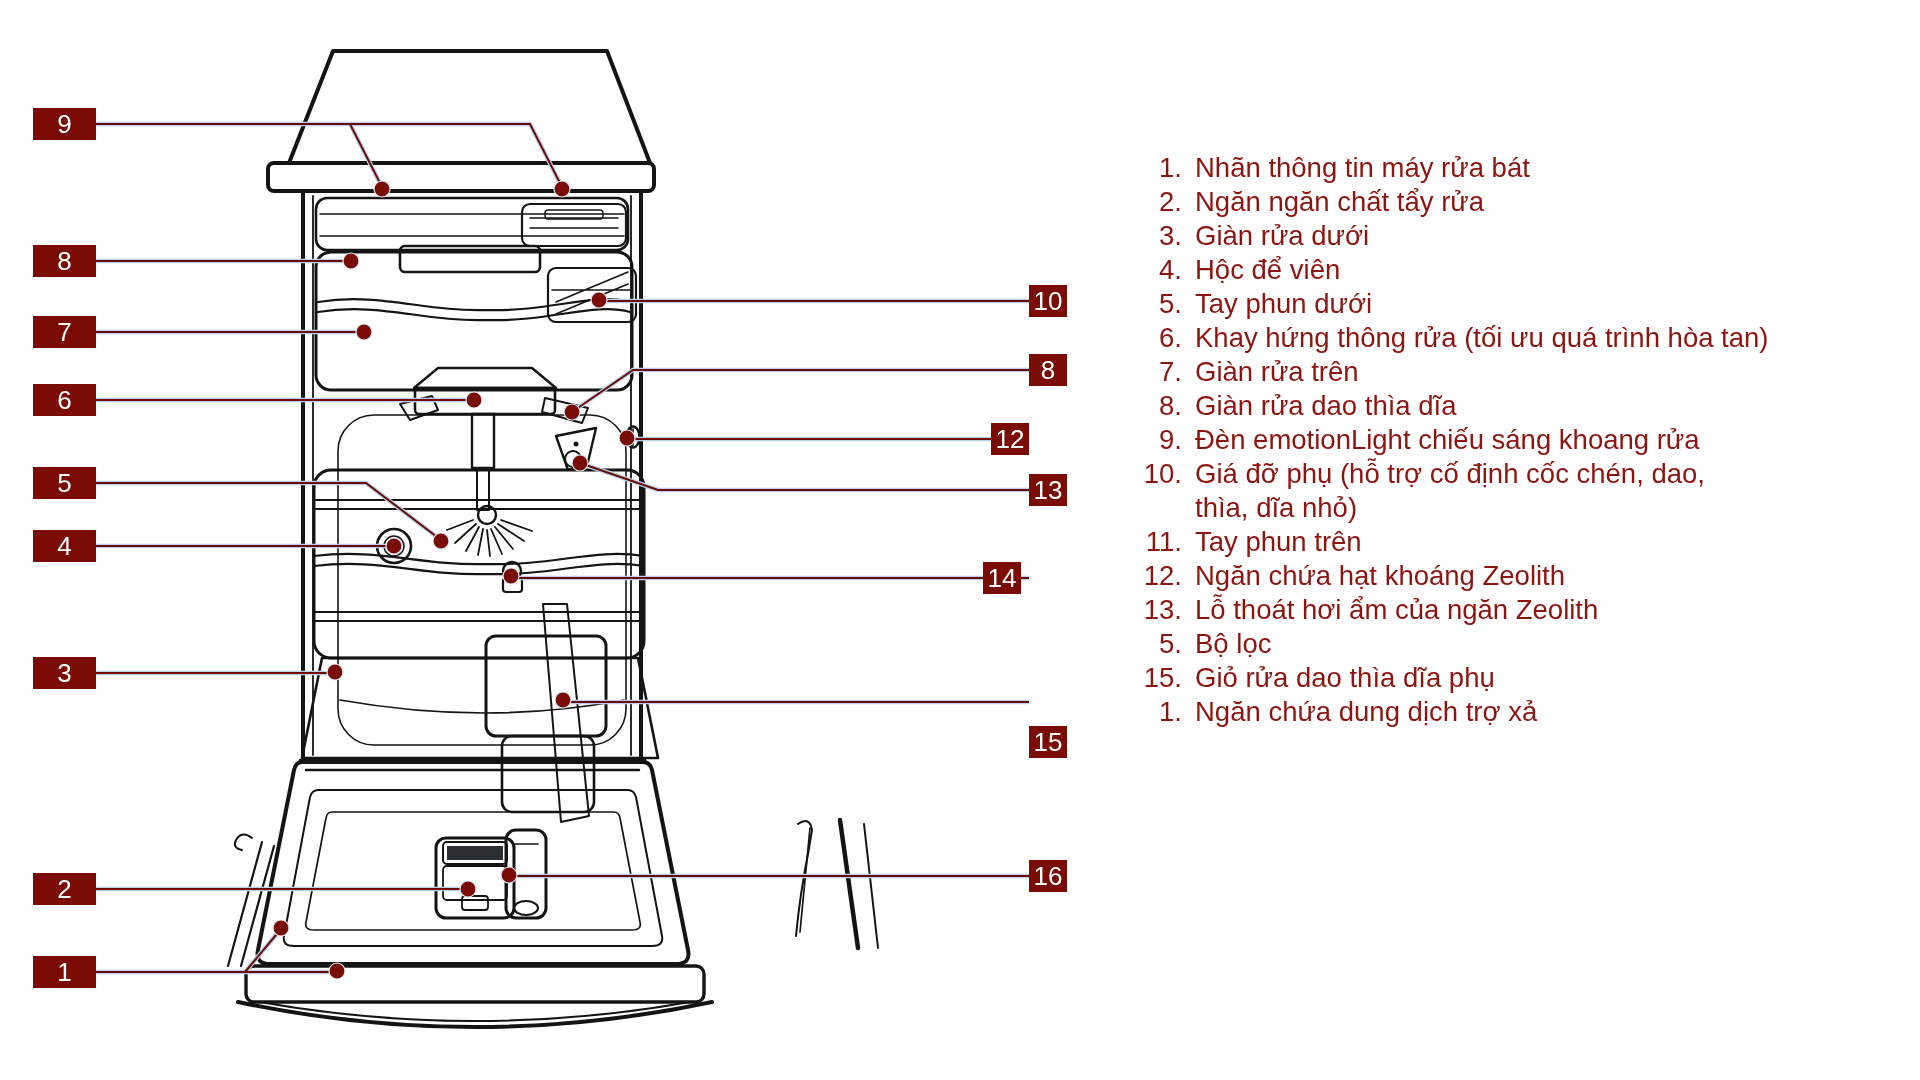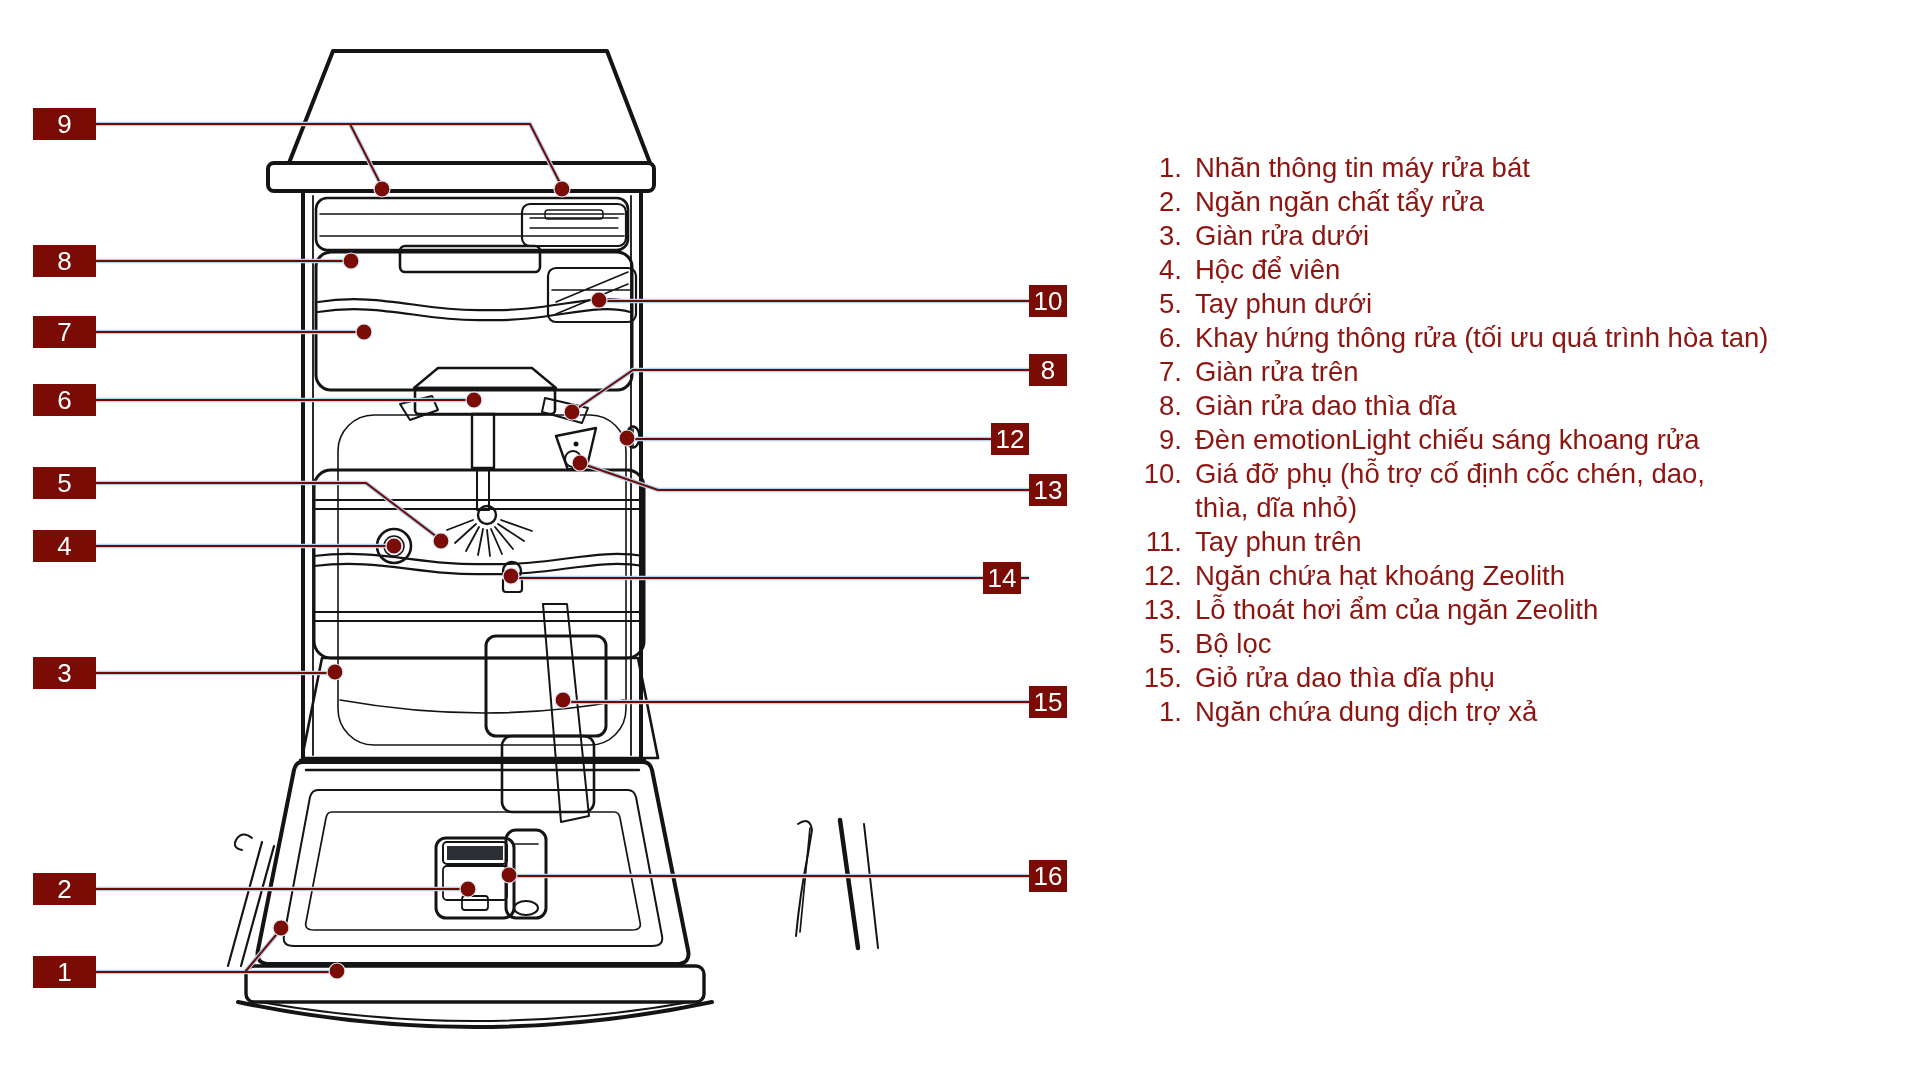--- a/index.html
+++ b/index.html
@@ -245,21 +245,21 @@
   <div class="tag" style="left:33px;top:530px">4</div>
   <div class="tag" style="left:33px;top:657px">3</div>
   <div class="tag" style="left:33px;top:873px">2</div>
   <div class="tag" style="left:33px;top:956px">1</div>
 
   <div class="tag r" style="left:1029px;top:285px">10</div>
   <div class="tag r" style="left:1029px;top:354px">8</div>
   <div class="tag r" style="left:991px;top:423px">12</div>
   <div class="tag r" style="left:1029px;top:474px">13</div>
   <div class="tag r" style="left:983px;top:562px">14</div>
-  <div class="tag r" style="left:1029px;top:686px">15</div>
+  <div class="tag r" style="left:1029px;top:726px">15</div>
   <div class="tag r" style="left:1029px;top:860px">16</div>
 
   <div class="legend">
     <div class="lrow">
         <span class="lnum">1.</span>
         <span class="ltxt">Nhãn thông tin máy rửa bát</span>
       </div>
     <div class="lrow">
         <span class="lnum">2.</span>
         <span class="ltxt">Ngăn ngăn chất tẩy rửa</span>

